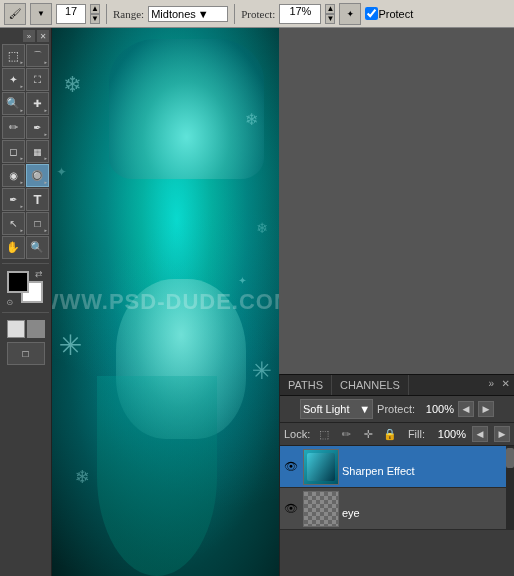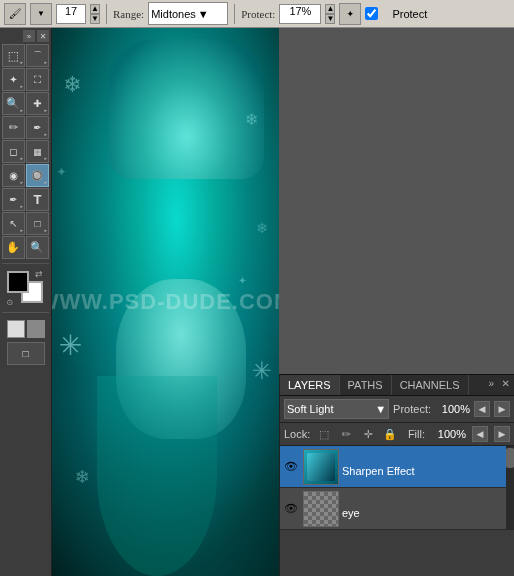--- a/index.html
+++ b/index.html
@@ -44,21 +44,21 @@
     }
     .toolbar-label {
       font-size: 11px;
       color: #333;
       white-space: nowrap;
       font-family: Liberation Serif, serif;
     }
     .toolbar-dropdown {
       background: white;
       border: 1px solid #888;
-      height: 23px;
+      height: 16px;
       font-size: 11px;
       padding: 0 2px;
       cursor: pointer;
       display: flex;
       align-items: center;
       gap: 2px;
     }
     .toolbar-num-input {
       background: white;
       border: 1px solid #888;
@@ -79,21 +79,21 @@
       border: 1px solid #888;
       font-size: 8px;
       display: flex;
       align-items: center;
       justify-content: center;
       cursor: pointer;
     }
     .protect-check {
       display: flex;
       align-items: center;
-      gap: 14px;
+      gap: 0;
       font-size: 11px;
     }
 
     
     .main-area {
       display: flex;
       width: 100%;
       height: 548px;
     }
 
@@ -303,21 +303,21 @@
       right: 4px;
       top: 3px;
       color: #aaa;
       font-size: 10px;
       cursor: pointer;
     }
 
     .layers-blend-row {
       display: flex;
       align-items: center;
-      padding: 3px 4px;
+      padding: 3px 20px;
       gap: 4px;
       border-bottom: 1px solid #222;
       background: #3c3c3c;
     }
     .blend-dropdown {
       flex: 1;
       height: 20px;
       background: #555;
       border: 1px solid #666;
       color: #fff;
@@ -619,21 +619,20 @@
     <div style="
       height:202px;
       background:#3c3c3c;
       border-left:1px solid #222;
       border-top:1px solid #111;
       display:flex;
       flex-direction:column;
     ">
 
       <div class="layers-panel-tabs">
-        <div class="panel-tab active">LAYERS</div>
         <div class="panel-tab">PATHS</div>
         <div class="panel-tab">CHANNELS</div>
         <span class="panel-double-arrow">»</span>
         <span class="panel-close">✕</span>
       </div>
 
       <div class="layers-blend-row">
         <div class="blend-dropdown">
           <span>Soft Light</span>
           <span>▼</span>

